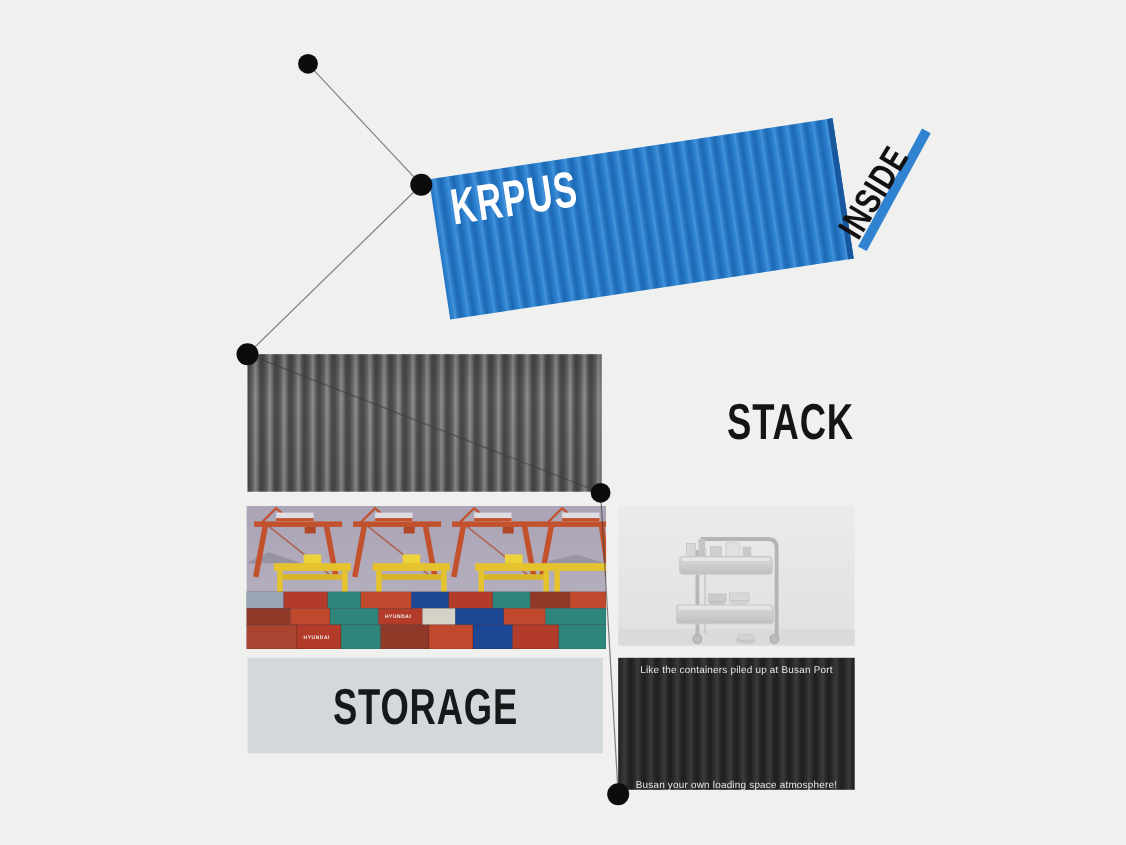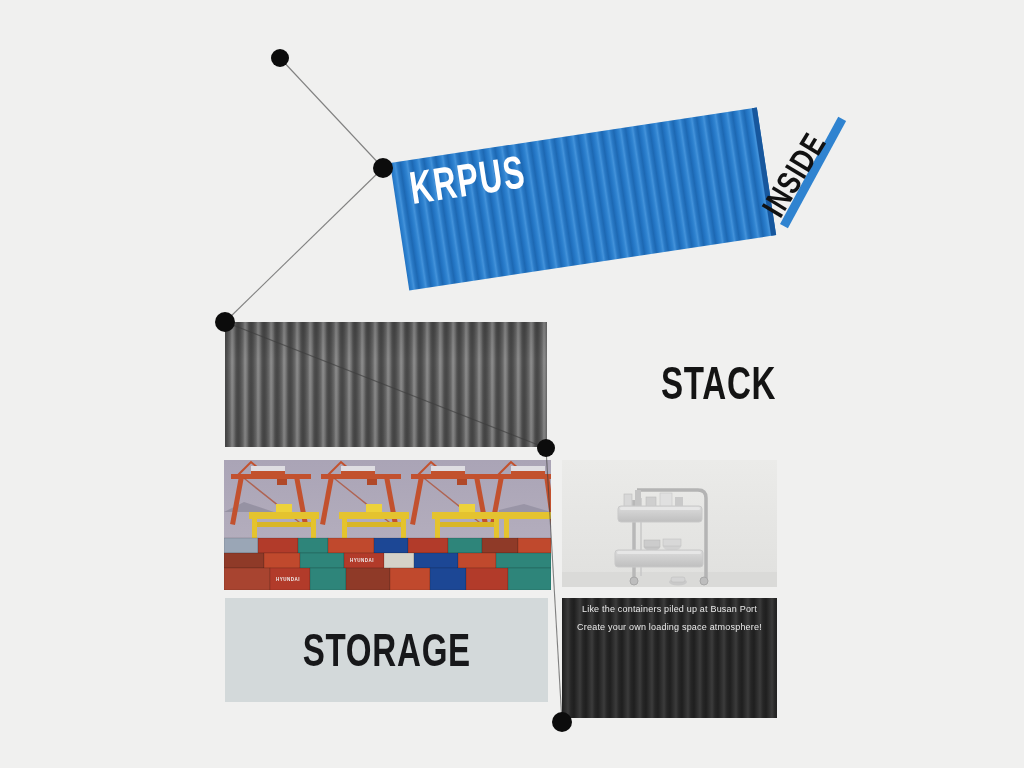--- a/index.html
+++ b/index.html
@@ -66,31 +66,31 @@
   .stack-title{left:625px;top:360px;z-index:10;margin-left:36px;}
   .stack-title .big-title{display:inline-block;transform:scaleX(0.72);transform-origin:0 0;}
 
   
   .port-photo{left:224px;top:460px;width:327px;height:130px;z-index:10;}
   .cart-photo{left:562px;top:460px;width:215px;height:127px;z-index:10;}
   .port-photo svg,.cart-photo svg{display:block;}
 
   
   .storage-card{
-    left:225px;top:598px;width:323px;height:104px;background:#d3d9da;z-index:10;
+    left:225px;top:598px;width:323px;height:87px;background:#d3d9da;z-index:10;
     display:flex;align-items:center;justify-content:center;
   }
   .storage-card .big-title{display:inline-block;transform:scaleX(0.72);color:#17181a;}
 
   
   .busan-card{
     left:562px;top:598px;width:215px;height:120px;z-index:10;
     background:repeating-linear-gradient(90deg,
       #1f1f1f 0px,#2d2d2d 3px,#3b3b3b 6px,#262626 9px,#1f1f1f 12px);
-    display:flex;flex-direction:column;align-items:center;justify-content:flex-start;
+    display:flex;flex-direction:column;align-items:center;justify-content:space-between;
     gap:8px;box-sizing:border-box;padding-top:6px;
   }
   .busan-line{
     color:#e9e9e9;font-size:9px;line-height:10px;letter-spacing:.2px;
     text-align:center;white-space:nowrap;
   }
 </style>
 </head>
 <body>
 
@@ -267,21 +267,21 @@
     </g>
   </svg>
 </div>
 
 <div class="abs storage-card">
   <span class="big-title">STORAGE</span>
 </div>
 
 <div class="abs busan-card">
   <div class="busan-line">Like the containers piled up at Busan Port</div>
-  <div class="busan-line">Create your own loading space atmosphere!</div>
+  <div class="busan-line">Busan your own loading space atmosphere!</div>
 </div>
 
 <svg id="decor" viewBox="0 0 1024 768">
   <g stroke="#3c3c3c" stroke-width="1.1" stroke-opacity=".62">
     <line x1="280" y1="58" x2="383" y2="168"></line>
     <line x1="383" y1="168" x2="225" y2="322"></line>
     <line x1="225" y1="322" x2="546" y2="448"></line>
     <line x1="546" y1="448" x2="562" y2="722"></line>
   </g>
   <g fill="#0c0c0c">

